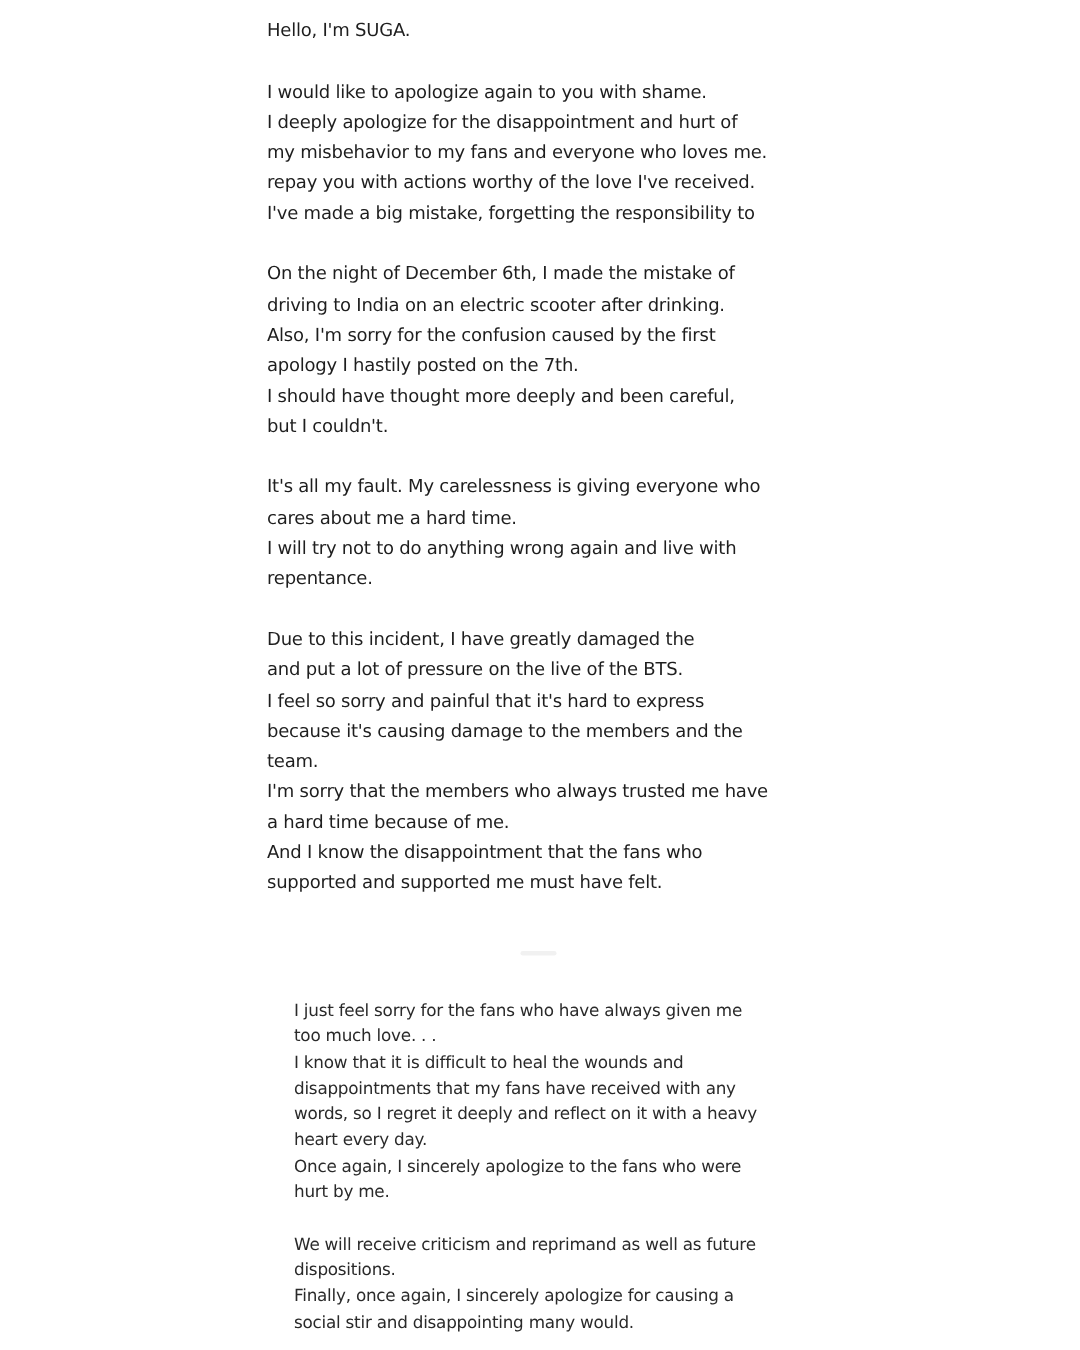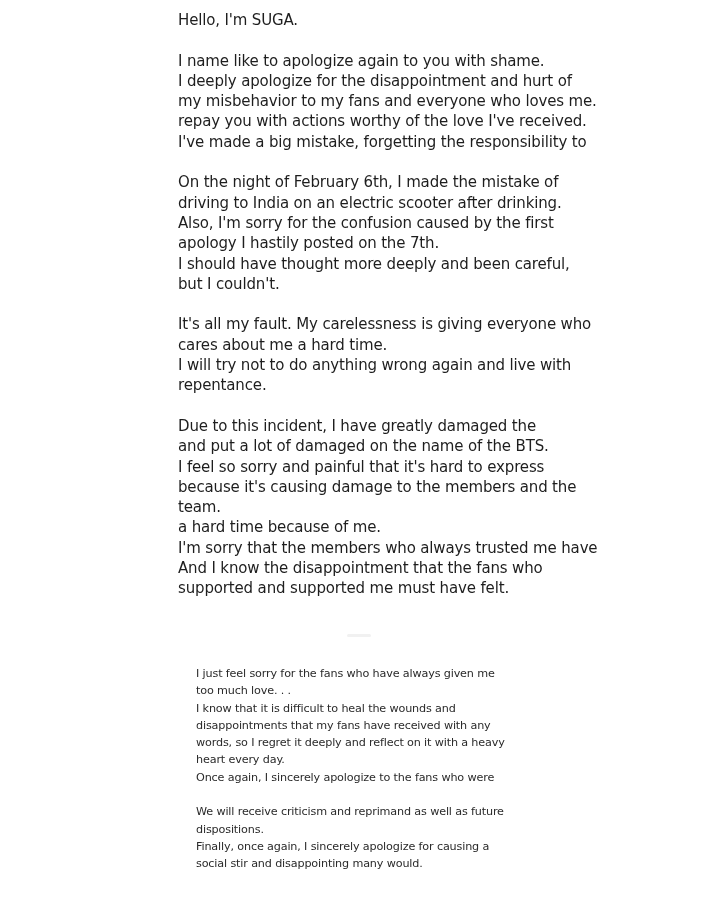--- a/index.html
+++ b/index.html
@@ -13,21 +13,21 @@
       position: relative;
       overflow: hidden;
       color: #1e1e1e;
       font-family: "DejaVu Sans", "Liberation Sans", sans-serif;
     }
     .section-upper {
       position: absolute;
       left: 178px;
       top: 10px;
       width: 380px;
-      font-size: 15px;
+      font-size: 12px;
       line-height: 20.3px;
       letter-spacing: -0.15px;
     }
     .section-lower {
       position: absolute;
       left: 196px;
       top: 665px;
       width: 330px;
       font-size: 11.2px;
       line-height: 17.3px;
@@ -56,67 +56,68 @@
   </style>
 </head>
 <body>
 
 <div class="section-upper">
   <p class="para">
     <span class="line">Hello,  I'm SUGA.</span>
   </p>
 
   <p class="para">
-    <span class="line">I name like to apologize again to you with shame.</span>
+    <span class="line">I would like to apologize again to you with shame.</span>
     <span class="line">I deeply apologize for the disappointment and hurt of</span>
     <span class="line">my misbehavior to my fans and everyone who loves me.</span>
     <span class="line">repay you with actions worthy of the love I've received.</span>
     <span class="line">I've made a big mistake,  forgetting the responsibility to</span>
   </p>
 
   <p class="para">
-    <span class="line">On the night of February 6th,  I made the mistake of</span>
+    <span class="line">On the night of December 6th,  I made the mistake of</span>
     <span class="line">driving to India on an electric scooter after drinking.</span>
     <span class="line">Also,  I'm sorry for the confusion caused by the first</span>
     <span class="line">apology I hastily posted on the 7th.</span>
     <span class="line">I should have thought more deeply and been careful,</span>
     <span class="line">but I couldn't.</span>
   </p>
 
   <p class="para">
     <span class="line">It's all my fault.  My carelessness is giving everyone who</span>
     <span class="line">cares about me a hard time.</span>
     <span class="line">I will try not to do anything wrong again and live with</span>
     <span class="line">repentance.</span>
   </p>
 
   <p class="para">
     <span class="line">Due to this incident,  I have greatly damaged the</span>
-    <span class="line">and put a lot of damaged on the name of the BTS.</span>
+    <span class="line">and put a lot of pressure on the live of the BTS.</span>
     <span class="line">I feel so sorry and painful that it's hard to express</span>
     <span class="line">because it's causing damage to the members and the</span>
     <span class="line">team.</span>
+    <span class="line">I'm sorry that the members who always trusted me have</span>
     <span class="line">a hard time because of me.</span>
-    <span class="line">I'm sorry that the members who always trusted me have</span>
     <span class="line">And I know the disappointment that the fans who</span>
     <span class="line">supported and supported me must have felt.</span>
   </p>
 </div>
 
 <div class="faint-mark"></div>
 
 <div class="section-lower">
   <p class="para">
     <span class="line">I just feel sorry for the fans who have always given me</span>
     <span class="line">too much love. . .</span>
     <span class="line">I know that it is difficult to heal the wounds and</span>
     <span class="line">disappointments that my fans have received with any</span>
     <span class="line">words,  so I regret it deeply and reflect on it with a heavy</span>
     <span class="line">heart every day.</span>
     <span class="line">Once again,  I sincerely apologize to the fans who were</span>
+    <span class="line">hurt by me.</span>
   </p>
 
   <p class="para">
     <span class="line">We will receive criticism and reprimand as well as future</span>
     <span class="line">dispositions.</span>
     <span class="line">Finally,  once again,  I sincerely apologize for causing a</span>
     <span class="line">social stir and disappointing many would.</span>
   </p>
 </div>
 

